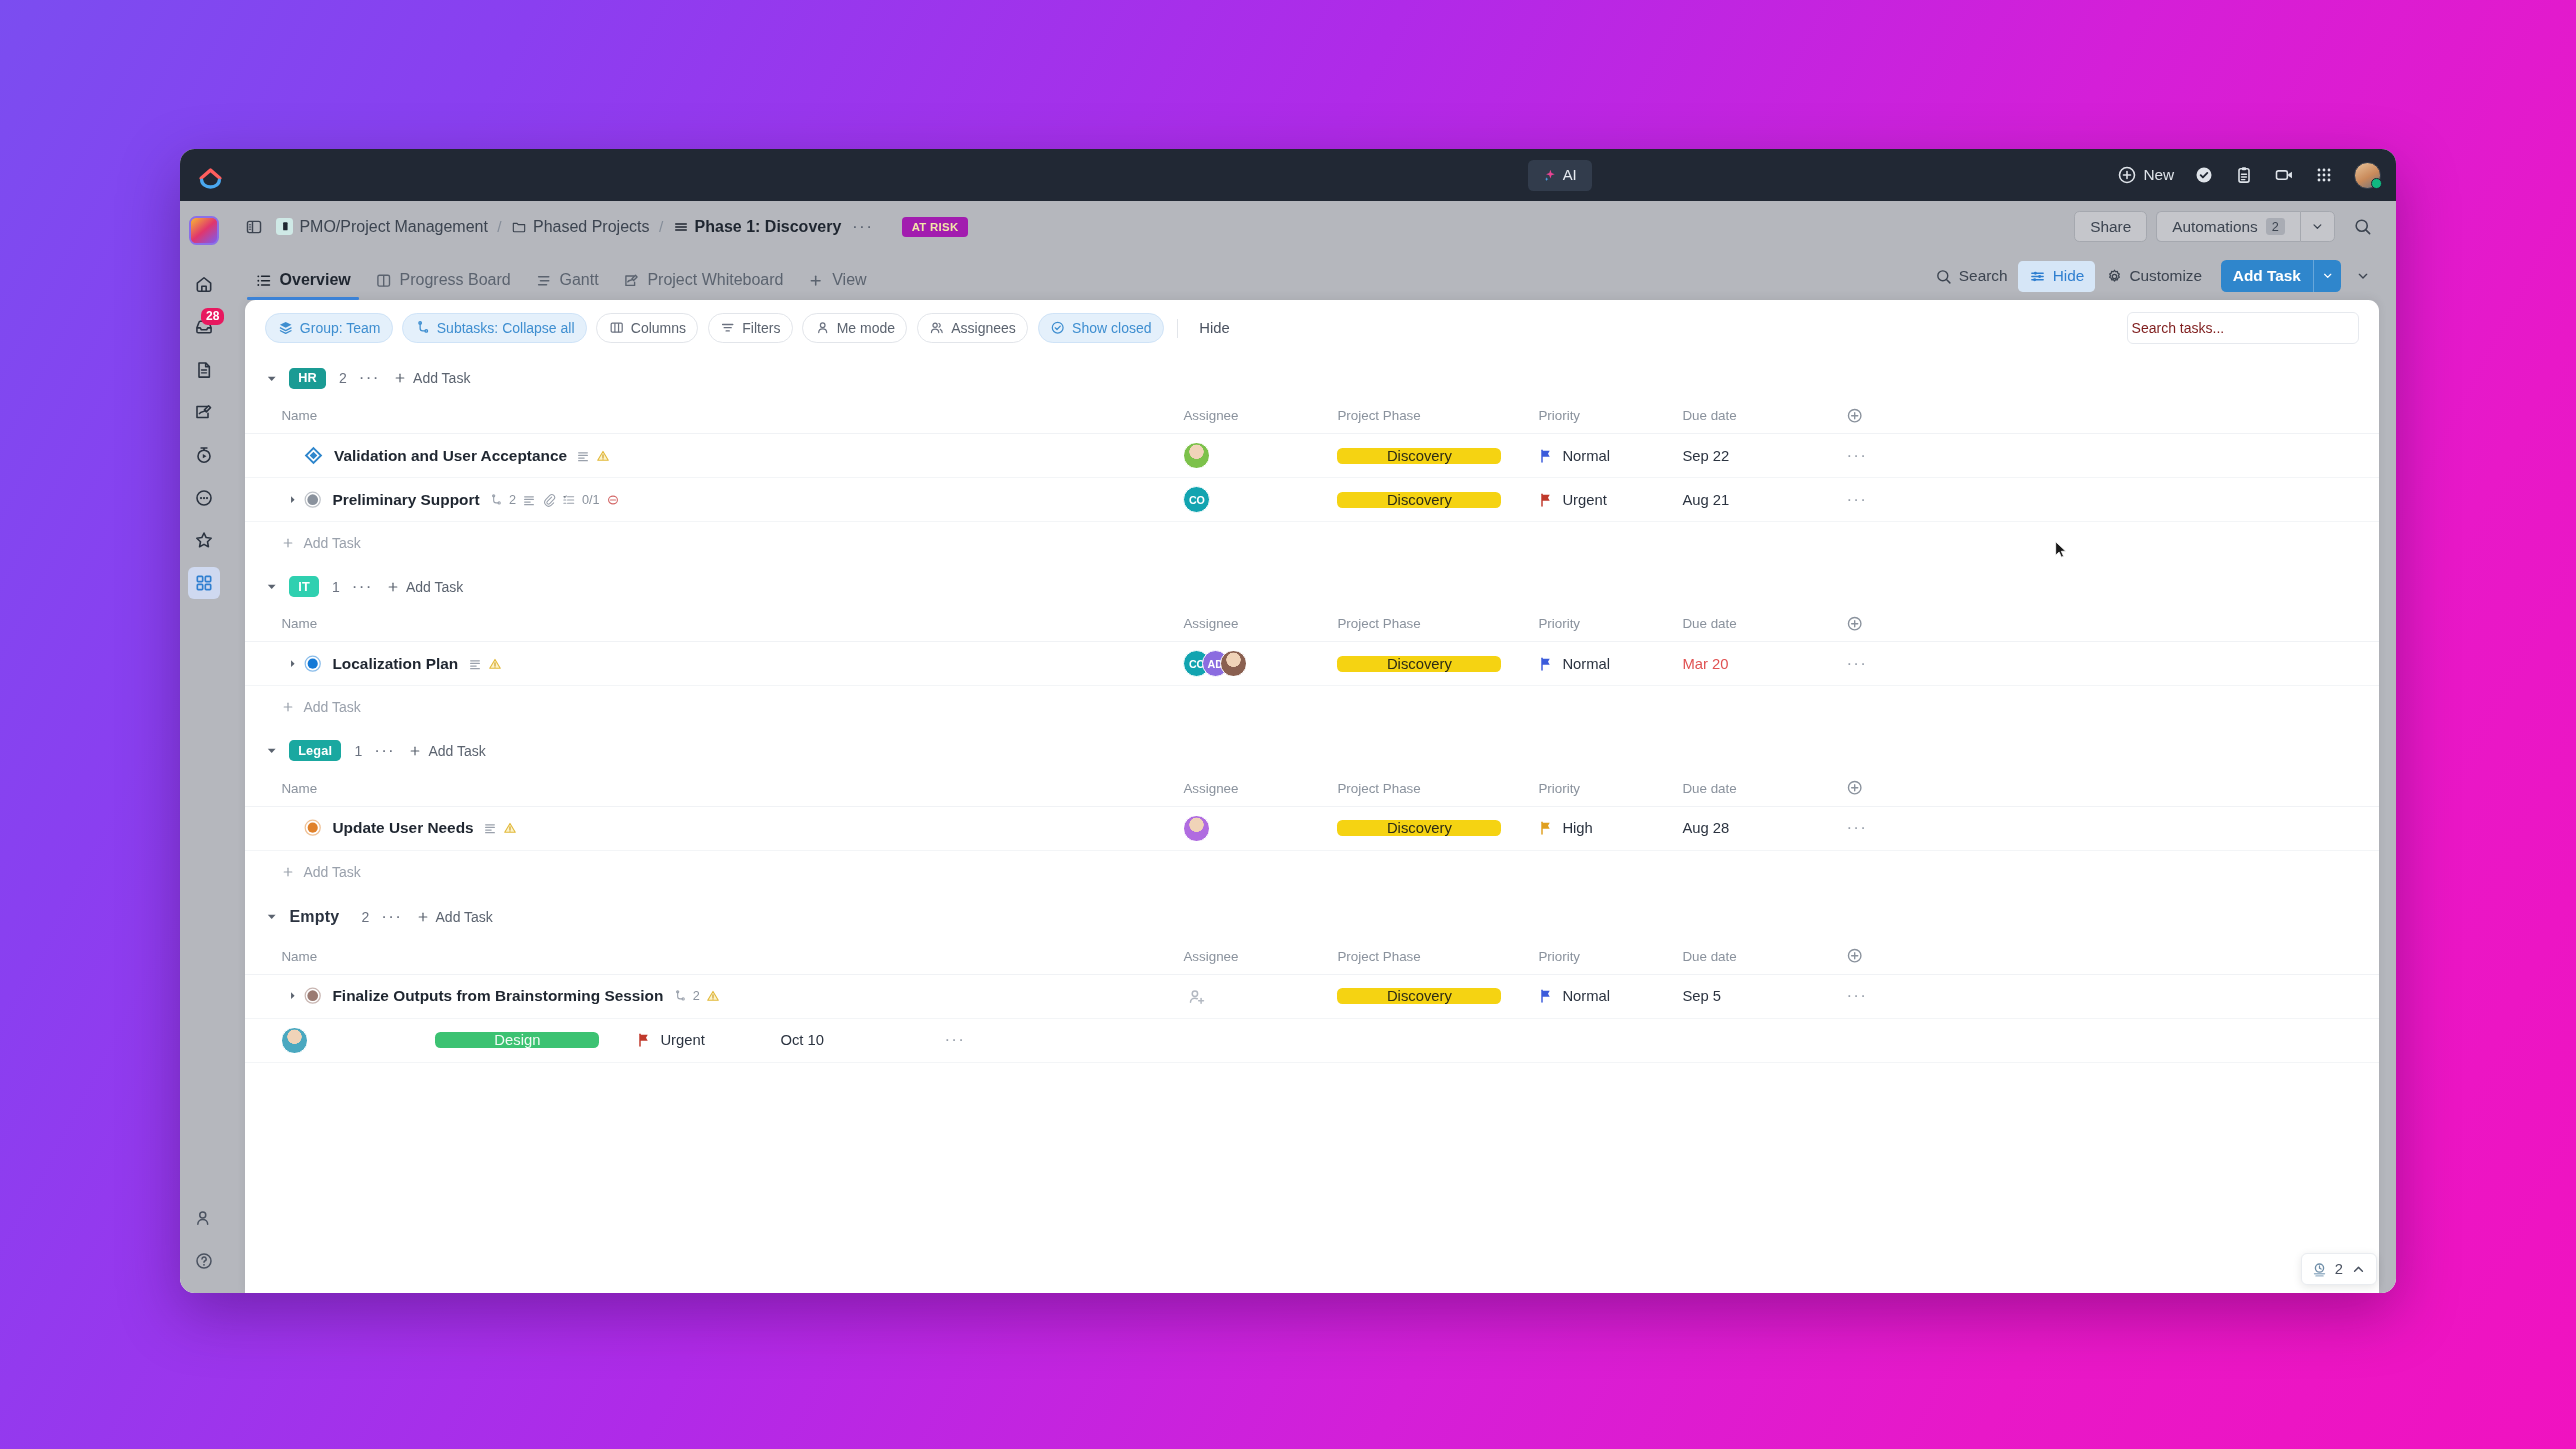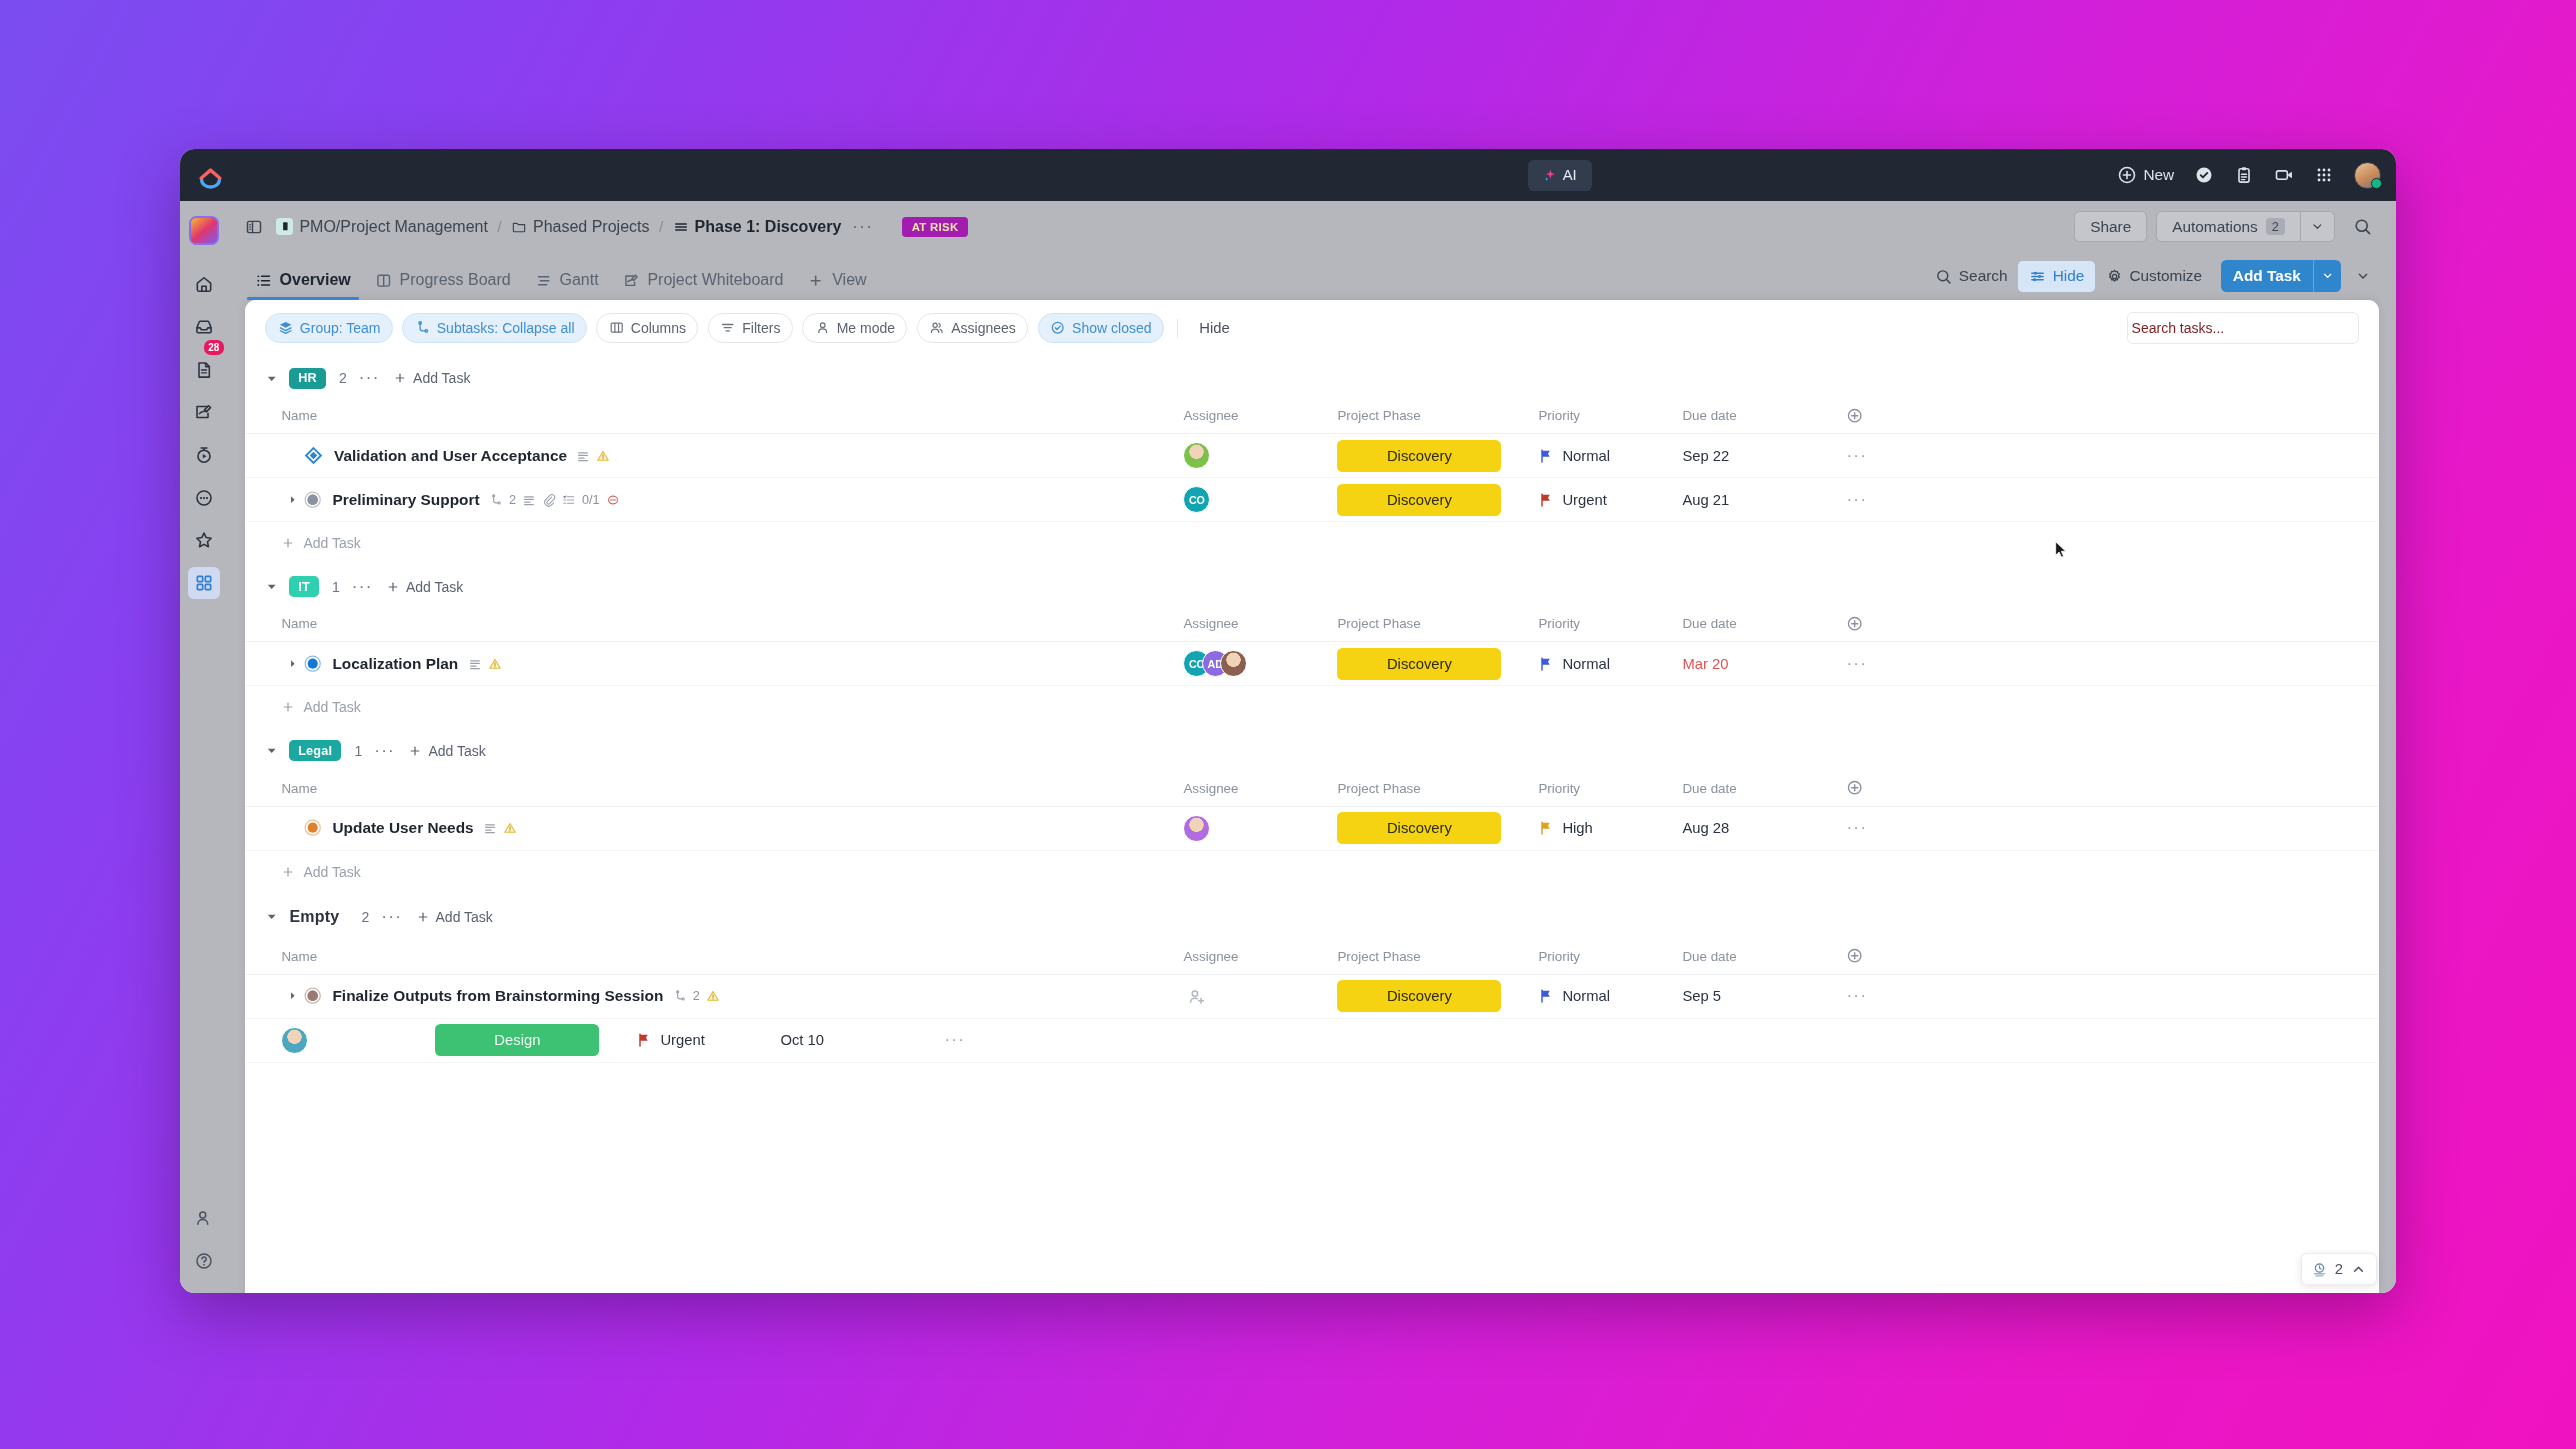--- a/index.html
+++ b/index.html
@@ -80,22 +80,22 @@
     background: linear-gradient(140deg,#f5a623,#e8316f 45%,#8b5cf6);
     border:2px solid #8b6fe8; margin-bottom: 23px;
   }
   .rail-btn.workspace .inner {
     width:100%;height:100%;border-radius:5.4px;
     background:linear-gradient(140deg,#f7b733,#e0366d 50%,#7b5cf0);
   }
   .rail-btn.active { background:#cfd9f0; }
   .rail-badge {
     position:absolute; top:-2.7px; right:-4px;
-    background:#e8185f; color:#fff; font-size:10px; font-weight:700;
-    border-radius:6.7px; padding:0.7px 4.7px; line-height:1.3;margin-top:32px;
+    background:#e8185f; color:#fff; font-size:12px; font-weight:700;
+    border-radius:6.7px; padding:0.7px 4.7px; line-height:1.3;
   }
   .rail-spacer { flex:1; }
   .rail-bottom { margin-bottom: 16px; }
 
   
   #main { flex:1; display:flex; flex-direction:column; background:#b5b7bd; min-width:0; }
 
   
   #crumb-bar {
     height: 51px; display:flex; align-items:center;
@@ -232,21 +232,21 @@
   .name-meta { display:flex; align-items:center; gap:6px; margin-left:9.4px; color:#9aa1ac; }
   .name-meta svg { width:14px;height:14px; display:block;}
   .meta-txt { font-size:12.7px; color:#8a929d; }
 
   .avatar { width:27px;height:27px;border-radius:50%;display:flex;align-items:center;justify-content:center;color:#fff;font-size:10.7px;font-weight:700;border:1.3px solid #fff; }
   .av-stack { display:flex; }
   .av-stack .avatar + .avatar { margin-left:-8.7px; }
   .av-empty { width:27px;height:27px;display:flex;align-items:center;justify-content:center;color:#b2b8c1; }
 
   .phase-chip {
-    width: 164px; height: 32px; border-radius: 5.4px;
+    width: 164px; height: 16px; border-radius: 5.4px;
     display:flex; align-items:center; justify-content:center;
     font-size: 14.8px; color:#2b2b16; font-weight:400;
   }
   .pri-txt { font-size:14.8px; color:#2b3340; }
   .due-txt { font-size:14.8px; color:#2b3340; }
   .due-txt.overdue { color:#e05252; }
   .row-dots { font-size:17px; color:#9aa1ac; letter-spacing:1.3px; }
 
   .addtask-row {
     display:flex; align-items:center; gap:8px;

